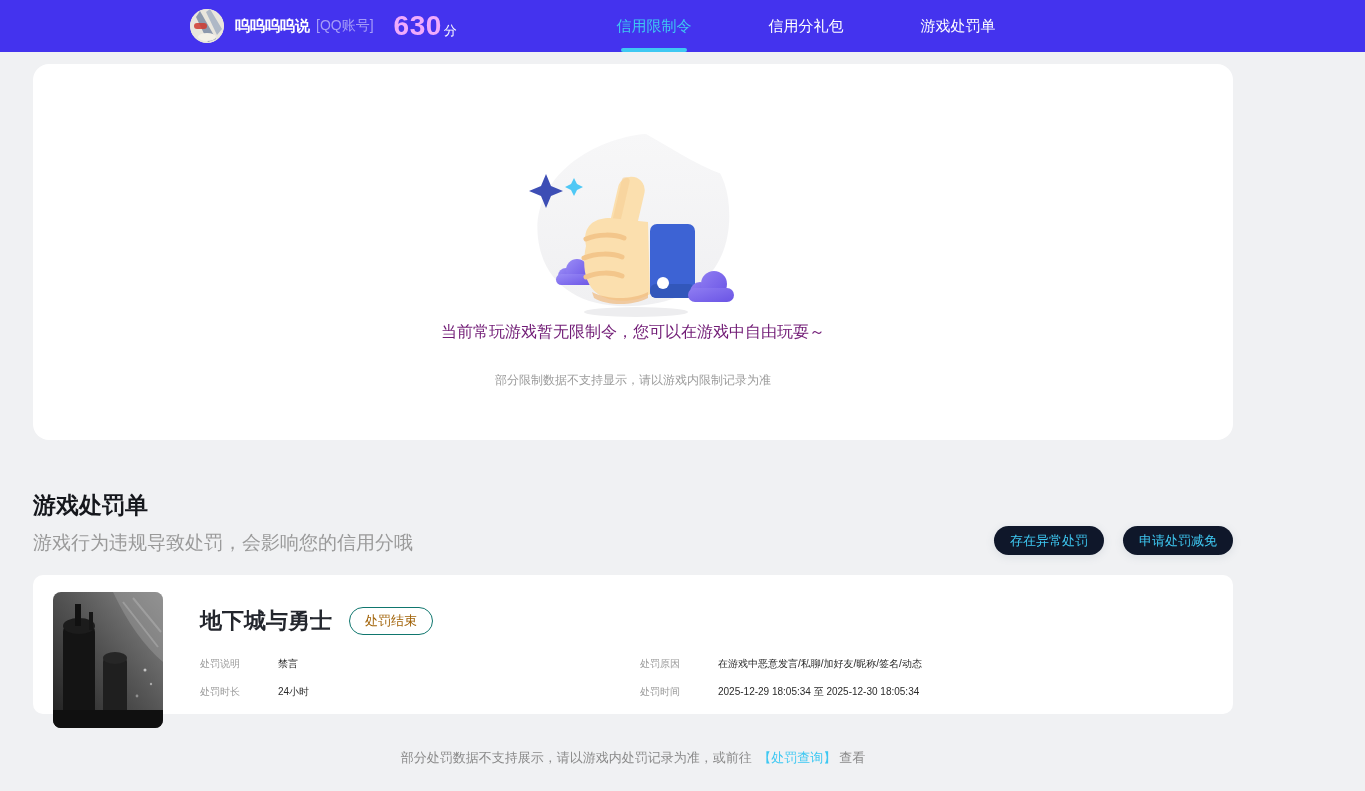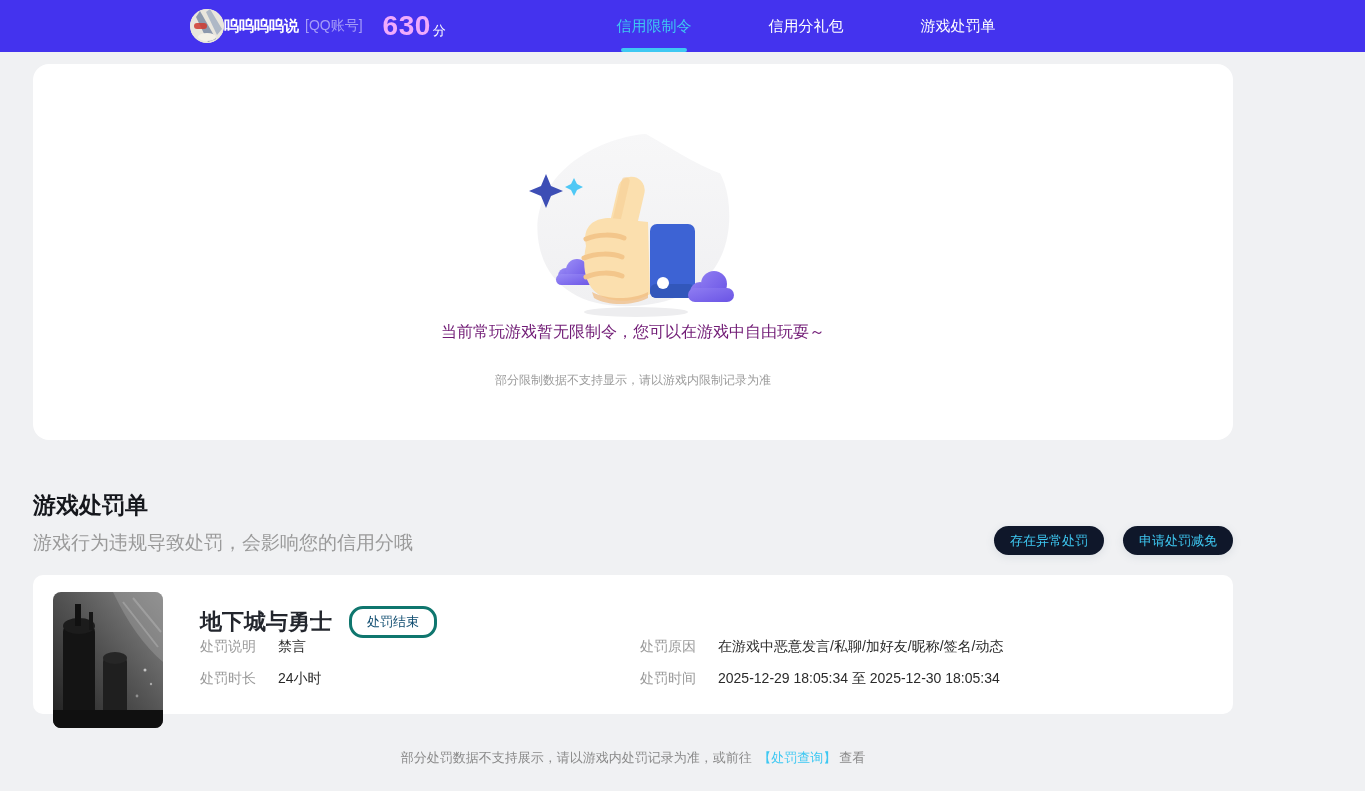--- a/index.html
+++ b/index.html
@@ -24,21 +24,21 @@
     position:relative;height:52px;background:var(--header-bg);
   }
   .user-block{
     position:absolute;left:190px;top:0;height:52px;
     display:flex;align-items:center;
   }
   .avatar{
     width:34px;height:34px;border-radius:50%;overflow:hidden;flex:0 0 34px;
     background:#e9e6dd;cursor:pointer;
   }
-  .username{color:#fff;font-size:15px;font-weight:bold;font-family:Liberation Serif, serif;}
+  .username{color:#fff;font-size:15px;font-weight:bold;margin-left:11px;font-family:Liberation Serif, serif;}
   .account-type{color:#a59cf8;font-size:14px;margin-left:6px;}
   .score-wrap{display:flex;align-items:baseline;margin-left:20px;}
   .score-num{color:#f0abfc;font-size:28px;font-weight:bold;letter-spacing:.5px;}
   .score-unit{color:#fff;font-size:13px;margin-left:2px;}
   .topnav{
     position:absolute;left:578px;top:0;height:52px;display:flex;
   }
   .tab{
     width:152px;height:52px;line-height:52px;text-align:center;
     color:#fff;font-size:15px;cursor:pointer;position:relative;
@@ -80,26 +80,26 @@
     margin-top:19px;background:var(--card-bg);border-radius:10px;
     height:139px;padding:17px 20px;display:flex;
   }
   .thumb{
     width:110px;height:136px;border-radius:8px;overflow:hidden;flex:0 0 110px;
   }
   .pen-info{flex:1;padding-left:37px;padding-top:14px;}
   .title-row{display:flex;align-items:center;}
   .game-name{font-size:22px;font-weight:bold;color:#23262d;}
   .status-badge{
-    margin-left:17px;border:3px solid #0f766e;border-radius:14px;
-    color:#0c4a6e;font-size:13px;padding:4px 15px;
+    margin-left:17px;border:1px solid #0f766e;border-radius:14px;
+    color:#a16207;font-size:13px;padding:4px 15px;
   }
   .field-grid{
     display:grid;grid-template-columns:440px 1fr;
-    row-gap:14px;font-size:14px;
+    margin-top:21px;row-gap:14px;font-size:10px;
   }
   .field{display:flex;align-items:baseline;}
   .field .lbl{color:var(--text-gray);width:57px;flex:0 0 57px;margin-right:21px;}
   .field .val{color:#2a2a2a;}
 
   
   .footer{
     margin-top:35px;text-align:center;font-size:13px;color:#8a8a8a;
   }
   .footer a{color:var(--accent);text-decoration:none;cursor:pointer;margin:8px 3px;}

